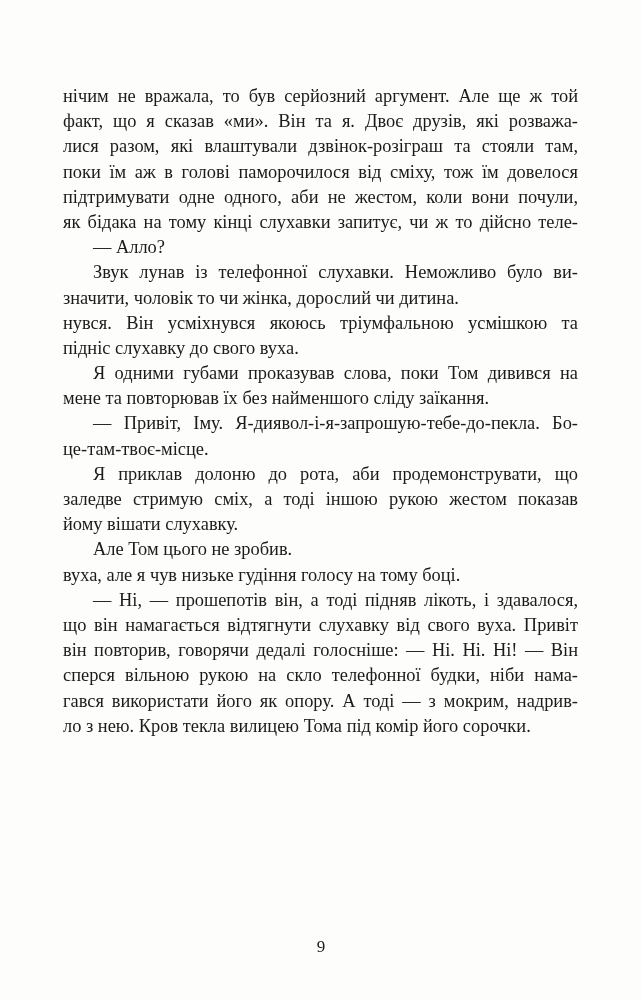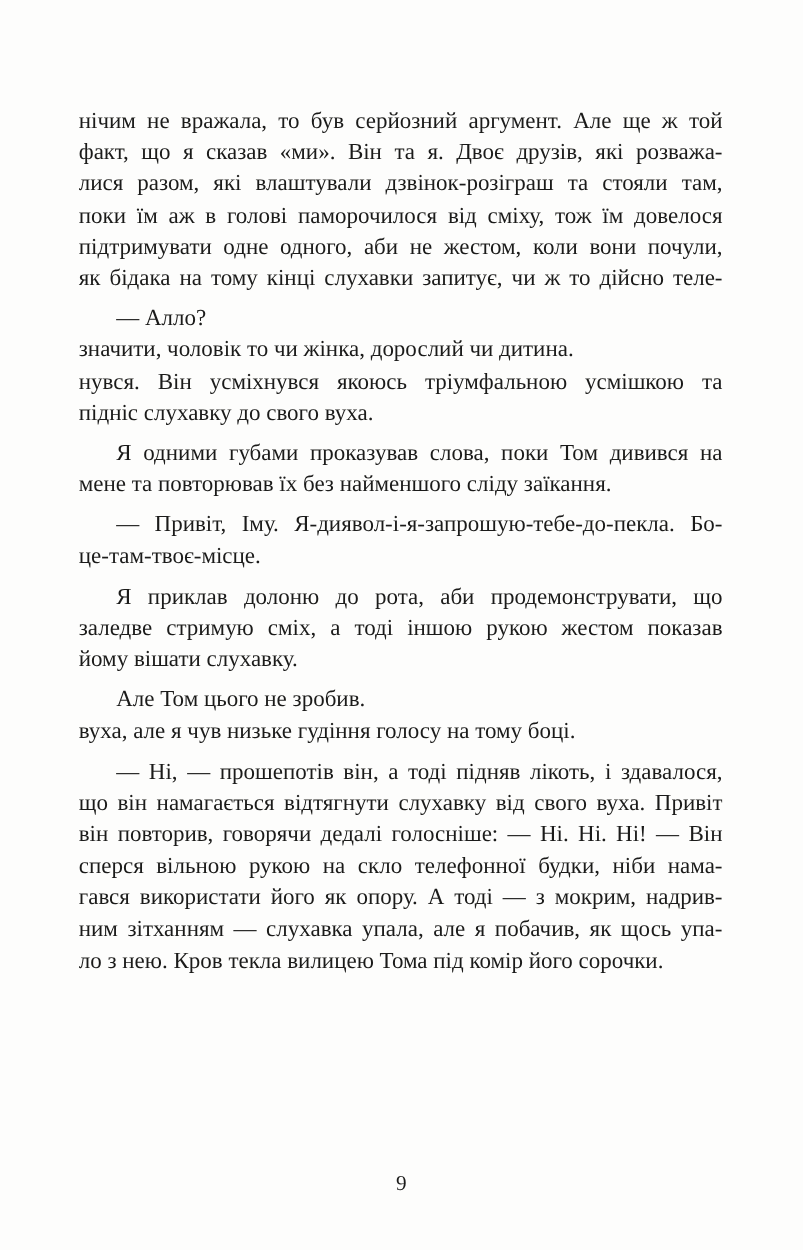--- a/index.html
+++ b/index.html
@@ -38,21 +38,20 @@
     text-align-last: justify;
     height: 25.2px;
     overflow: hidden;
     white-space: normal;
   }
   .line.last {
     text-align-last: left;
   }
   .line.indent {
     text-indent: 30px;
-    margin-top: 7px;
   }
   .page-number {
     position: absolute;
     left: 0;
     top: 936px;
     width: 642px;
     text-align: center;
     color: #1b1b1a;
     font-size: 17px;
     line-height: 22px;
@@ -68,20 +67,21 @@
         <div class="line">факт, що я сказав «ми». Він та я. Двоє друзів, які розважа-</div>
         <div class="line">лися разом, які влаштували дзвінок-розіграш та стояли там,</div>
         <div class="line">поки їм аж в голові паморочилося від сміху, тож їм довелося</div>
         <div class="line">підтримувати одне одного, аби не жестом, коли вони почули,</div>
         <div class="line">як бідака на тому кінці слухавки запитує, чи ж то дійсно теле-</div>
       </div>
       <div class="para">
         <div class="line last indent">— Алло?</div>
       </div>
       <div class="para">
+        <div class="line indent">Звук лунав із телефонної слухавки. Неможливо було ви-</div>
         <div class="line last">значити, чоловік то чи жінка, дорослий чи дитина.</div>
       </div>
       <div class="para">
         <div class="line">нувся. Він усміхнувся якоюсь тріумфальною усмішкою та</div>
         <div class="line last">підніс слухавку до свого вуха.</div>
       </div>
       <div class="para">
         <div class="line indent">Я одними губами проказував слова, поки Том дивився на</div>
         <div class="line last">мене та повторював їх без найменшого сліду заїкання.</div>
       </div>
@@ -99,18 +99,17 @@
       </div>
       <div class="para">
         <div class="line last">вуха, але я чув низьке гудіння голосу на тому боці.</div>
       </div>
       <div class="para">
         <div class="line indent">— Ні, — прошепотів він, а тоді підняв лікоть, і здавалося,</div>
         <div class="line">що він намагається відтягнути слухавку від свого вуха. Привіт</div>
         <div class="line">він повторив, говорячи дедалі голосніше: — Ні. Ні. Ні! — Він</div>
         <div class="line">сперся вільною рукою на скло телефонної будки, ніби нама-</div>
         <div class="line">гався використати його як опору. А тоді — з мокрим, надрив-</div>
-        <div class="line">ним зітханням — слухавка упала, але я побачив, як щось упа-</div>
         <div class="line last">ло з нею. Кров текла вилицею Тома під комір його сорочки.</div>
       </div>
     </div>
   <div class="page-number" style="color: rgb(27, 27, 26);">9</div>
 </div>
 
 </body></html>

